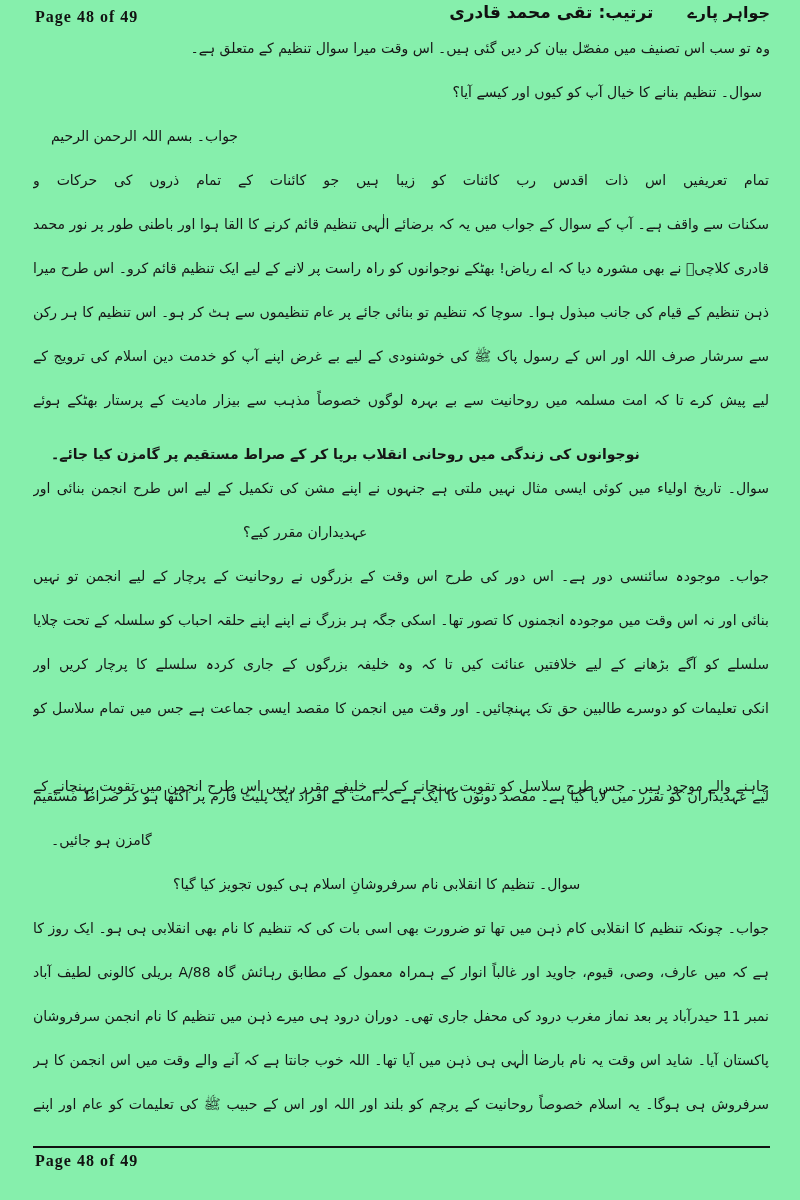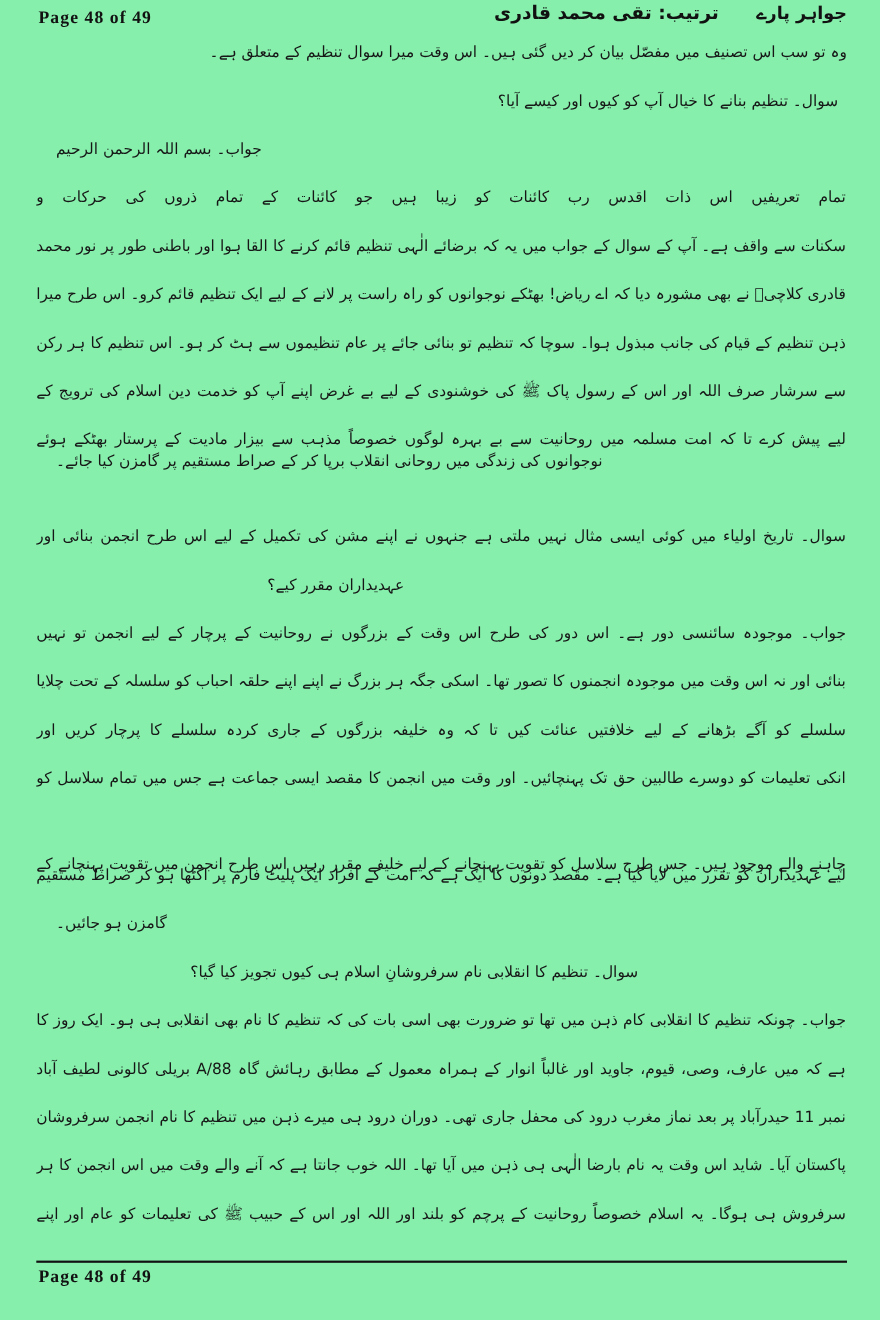--- a/index.html
+++ b/index.html
@@ -68,21 +68,21 @@
   <div>
     <div class="line r" style="top: 30px;">وہ تو سب اس تصنیف میں مفصّل بیان کر دیں گئی ہیں۔ اس وقت میرا سوال تنظیم کے متعلق ہے۔</div>
     <div class="line r-q" style="top: 74px;">سوال۔ تنظیم بنانے کا خیال آپ کو کیوں اور کیسے آیا؟</div>
     <div class="line l" style="top: 118px;">جواب۔ بسم اللہ الرحمن الرحیم</div>
     <div class="line full" style="top: 162px;">تمام تعریفیں اس ذات اقدس رب کائنات کو زیبا ہیں جو کائنات کے تمام ذروں کی حرکات و</div>
     <div class="line full" style="top: 206px;">سکنات سے واقف ہے۔ آپ کے سوال کے جواب میں یہ کہ برضائے الٰہی تنظیم قائم کرنے کا القا ہوا اور باطنی طور پر نور محمد سروری</div>
     <div class="line full" style="top: 250px;">قادری کلاچیؒ نے بھی مشورہ دیا کہ اے ریاض! بھٹکے نوجوانوں کو راہ راست پر لانے کے لیے ایک تنظیم قائم کرو۔ اس طرح میرا</div>
     <div class="line full" style="top: 294px;">ذہن تنظیم کے قیام کی جانب مبذول ہوا۔ سوچا کہ تنظیم تو بنائی جائے پر عام تنظیموں سے ہٹ کر ہو۔ اس تنظیم کا ہر رکن جذبہ سرفروشی</div>
     <div class="line full" style="top: 338px;">سے سرشار صرف اللہ اور اس کے رسول پاک ﷺ کی خوشنودی کے لیے بے غرض اپنے آپ کو خدمت دین اسلام کی ترویج کے</div>
     <div class="line full" style="top: 382px;">لیے پیش کرے تا کہ امت مسلمہ میں روحانیت سے بے بہرہ لوگوں خصوصاً مذہب سے بیزار مادیت کے پرستار بھٹکے ہوئے</div>
-    <div class="line l" style="top: 402px;">نوجوانوں کی زندگی میں روحانی انقلاب برپا کر کے صراط مستقیم پر گامزن کیا جائے۔</div>
+    <div class="line l" style="top: 436px; font-weight: bold;">نوجوانوں کی زندگی میں روحانی انقلاب برپا کر کے صراط مستقیم پر گامزن کیا جائے۔</div>
     <div class="line full" style="top: 470px;">سوال۔ تاریخ اولیاء میں کوئی ایسی مثال نہیں ملتی ہے جنہوں نے اپنے مشن کی تکمیل کے لیے اس طرح انجمن بنائی اور</div>
     <div class="line cl-a" style="top: 514px;">عہدیداران مقرر کیے؟</div>
     <div class="line full" style="top: 558px;">جواب۔ موجودہ سائنسی دور ہے۔ اس دور کی طرح اس وقت کے بزرگوں نے روحانیت کے پرچار کے لیے انجمن تو نہیں</div>
     <div class="line full" style="top: 602px;">بنائی اور نہ اس وقت میں موجودہ انجمنوں کا تصور تھا۔ اسکی جگہ ہر بزرگ نے اپنے اپنے حلقہ احباب کو سلسلہ کے تحت چلایا اور اس</div>
     <div class="line full" style="top: 646px;">سلسلے کو آگے بڑھانے کے لیے خلافتیں عنائت کیں تا کہ وہ خلیفہ بزرگوں کے جاری کردہ سلسلے کا پرچار کریں اور</div>
     <div class="line full" style="top: 690px;">انکی تعلیمات کو دوسرے طالبین حق تک پہنچائیں۔ اور وقت میں انجمن کا مقصد ایسی جماعت ہے جس میں تمام سلاسل کو ماننے اور</div>
     <div class="line full" style="top: 768px;">چاہنے والے موجود ہیں۔ جس طرح سلاسل کو تقویت پہنچانے کے لیے خلیفے مقرر رہیں اس طرح انجمن میں تقویت پہنچانے کے</div>
     <div class="line full" style="top: 778px;">لیے عہدیداران کو تقرر میں لایا گیا ہے۔ مقصد دونوں کا ایک ہے کہ امت کے افراد ایک پلیٹ فارم پر اکٹھا ہو کر صراط مستقیم پر</div>
     <div class="line l" style="top: 822px;">گامزن ہو جائیں۔</div>
     <div class="line cl-b" style="top: 866px;">سوال۔ تنظیم کا انقلابی نام سرفروشانِ اسلام ہی کیوں تجویز کیا گیا؟</div>

